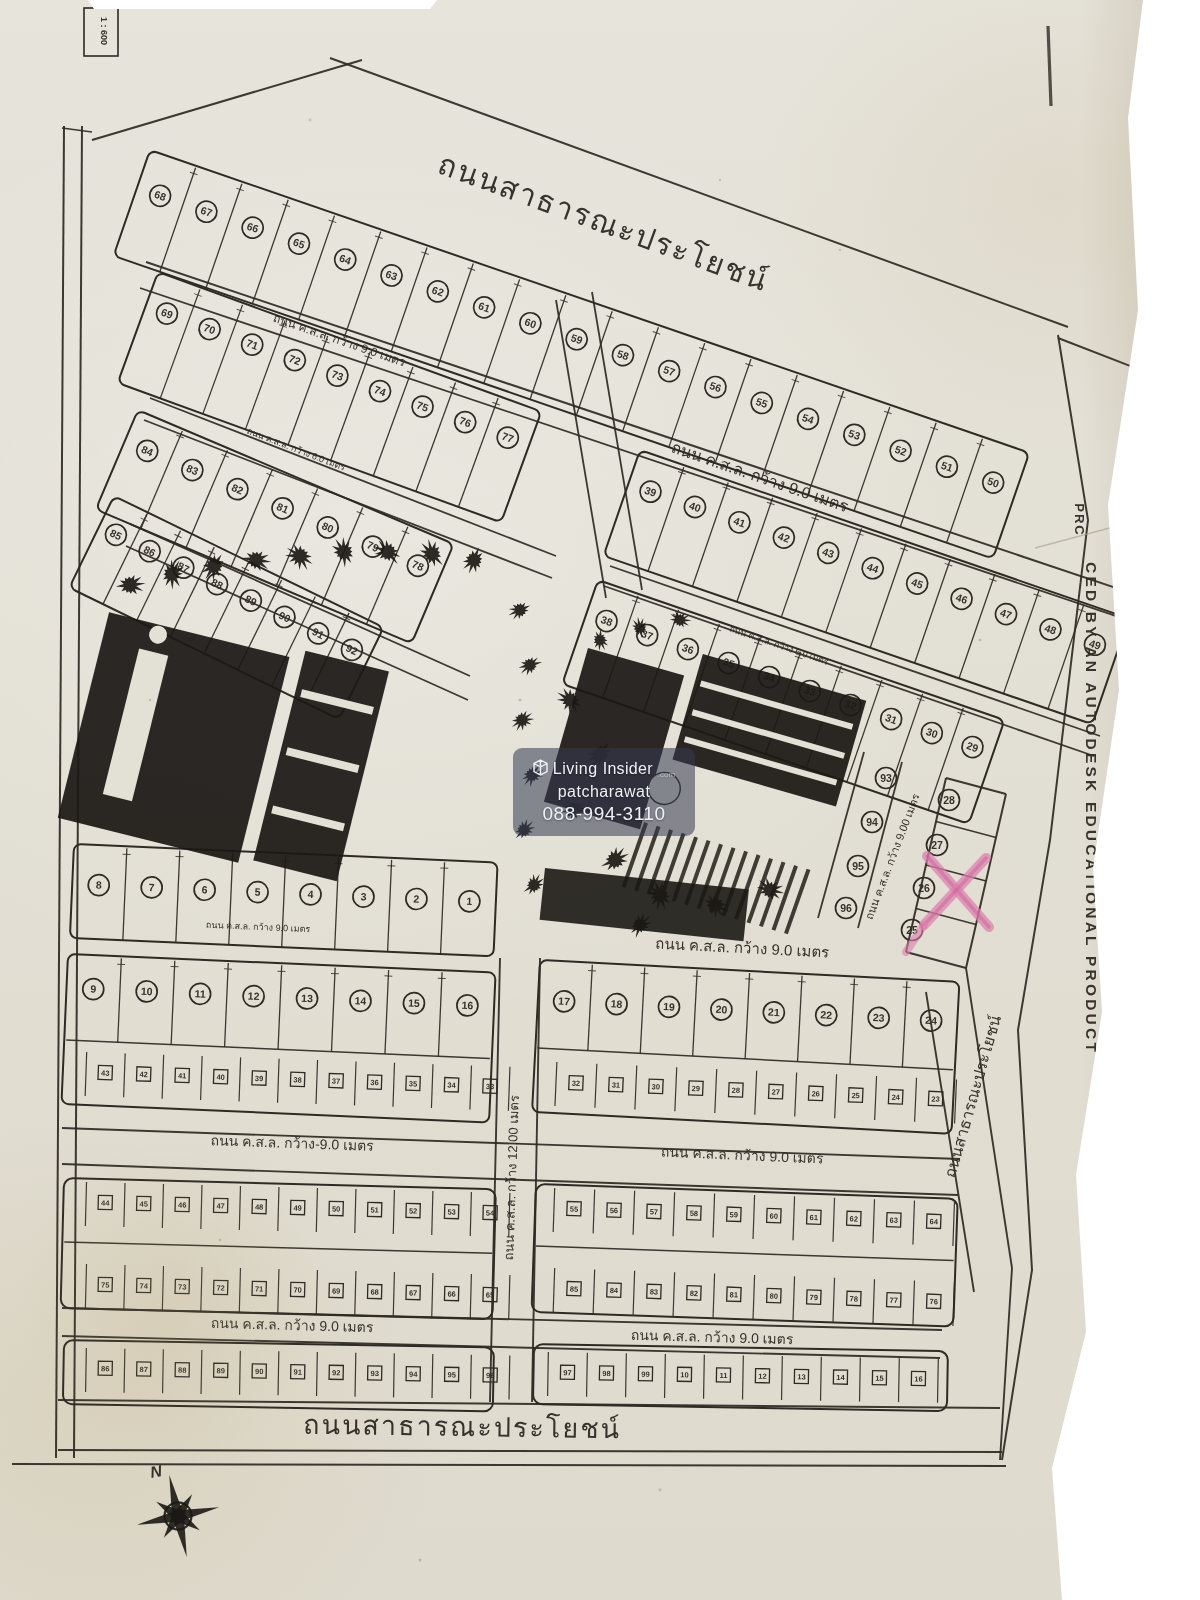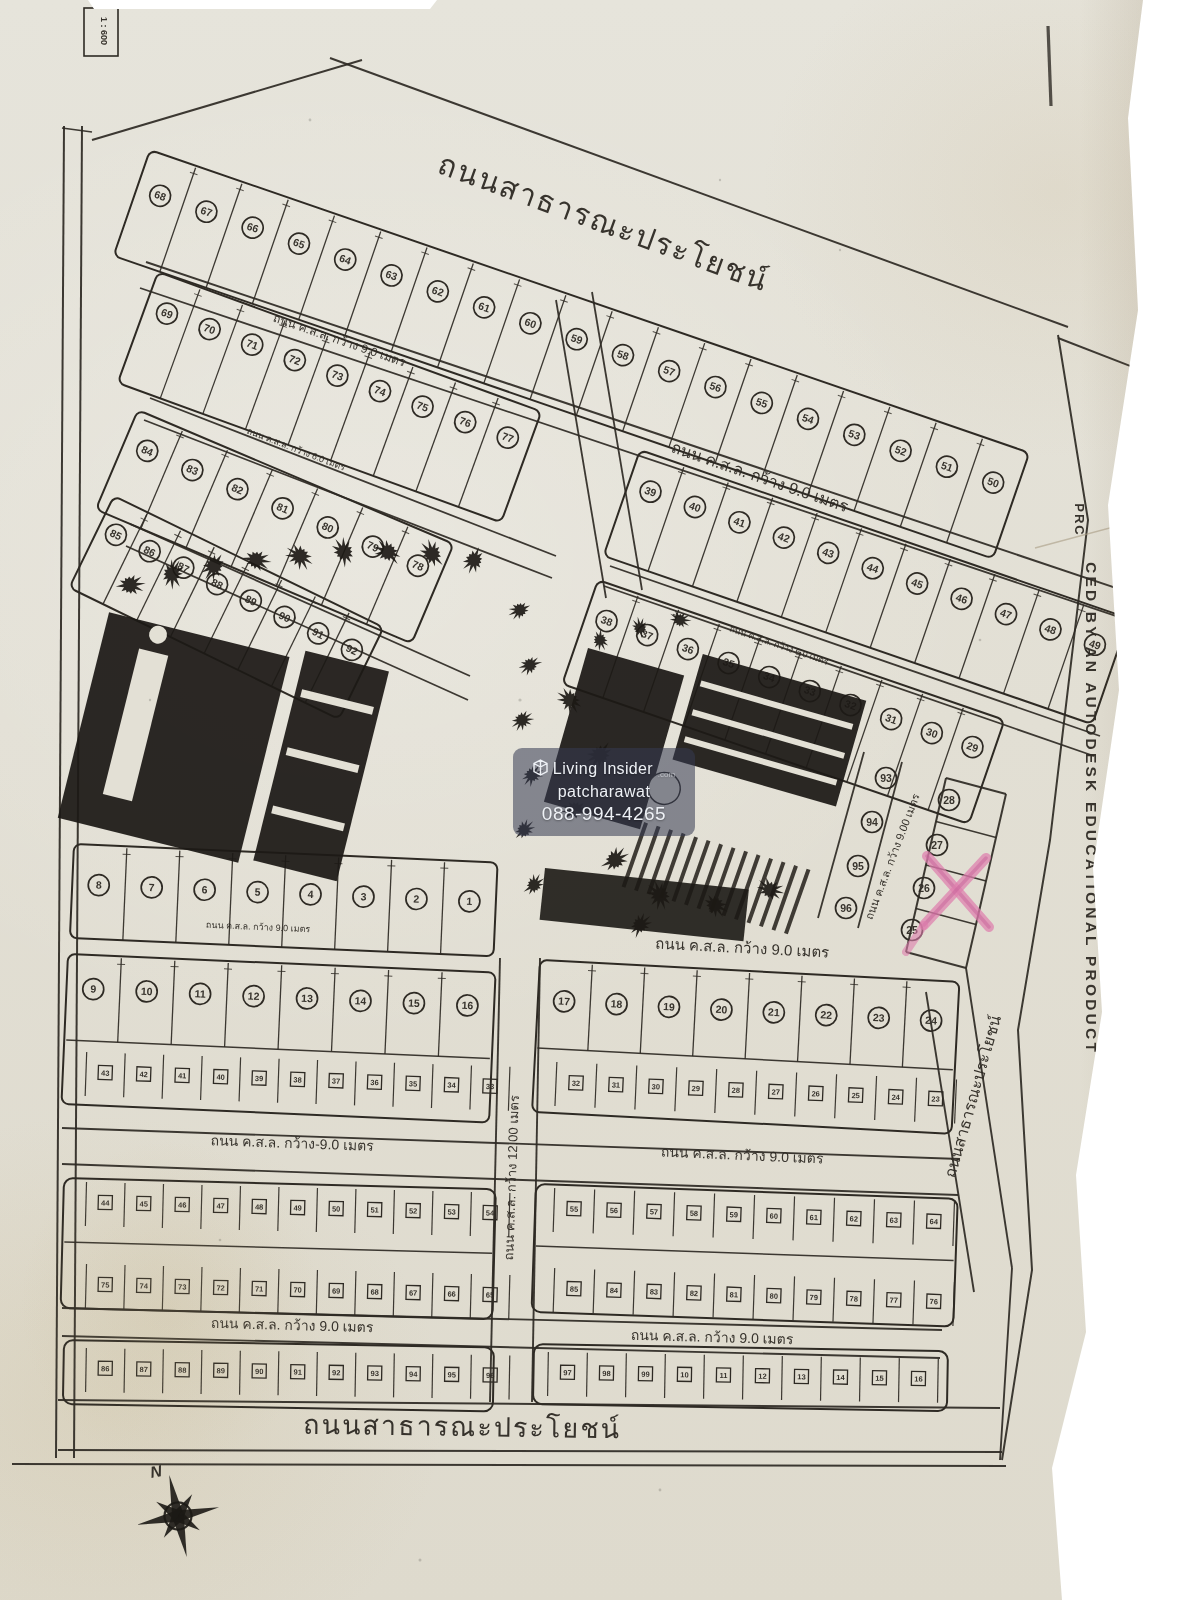--- a/index.html
+++ b/index.html
@@ -1228,16 +1228,16 @@
         <span>
           <svg width="15" height="17" viewBox="0 0 15 17">
             <path d="M7.5 1 L14 4.5 V12.5 L7.5 16 L1 12.5 V4.5 Z M7.5 1 V8 M1 4.5 L7.5 8 L14 4.5 M7.5 8 V16" fill="none" stroke="#eef1f6" stroke-width="1.4"></path>
           </svg>
         </span>
         <span class="wm-living">Living</span>
           <span class="wm-insider">Insider</span>
           <span class="wm-com">.com</span>
       </div>
       <div class="wm-name">patcharawat</div>
-      <div class="wm-phone">088-994-4265</div>
+      <div class="wm-phone">088-994-3110</div>
     </div>
   </div>
 </div>
 
 </body></html>

